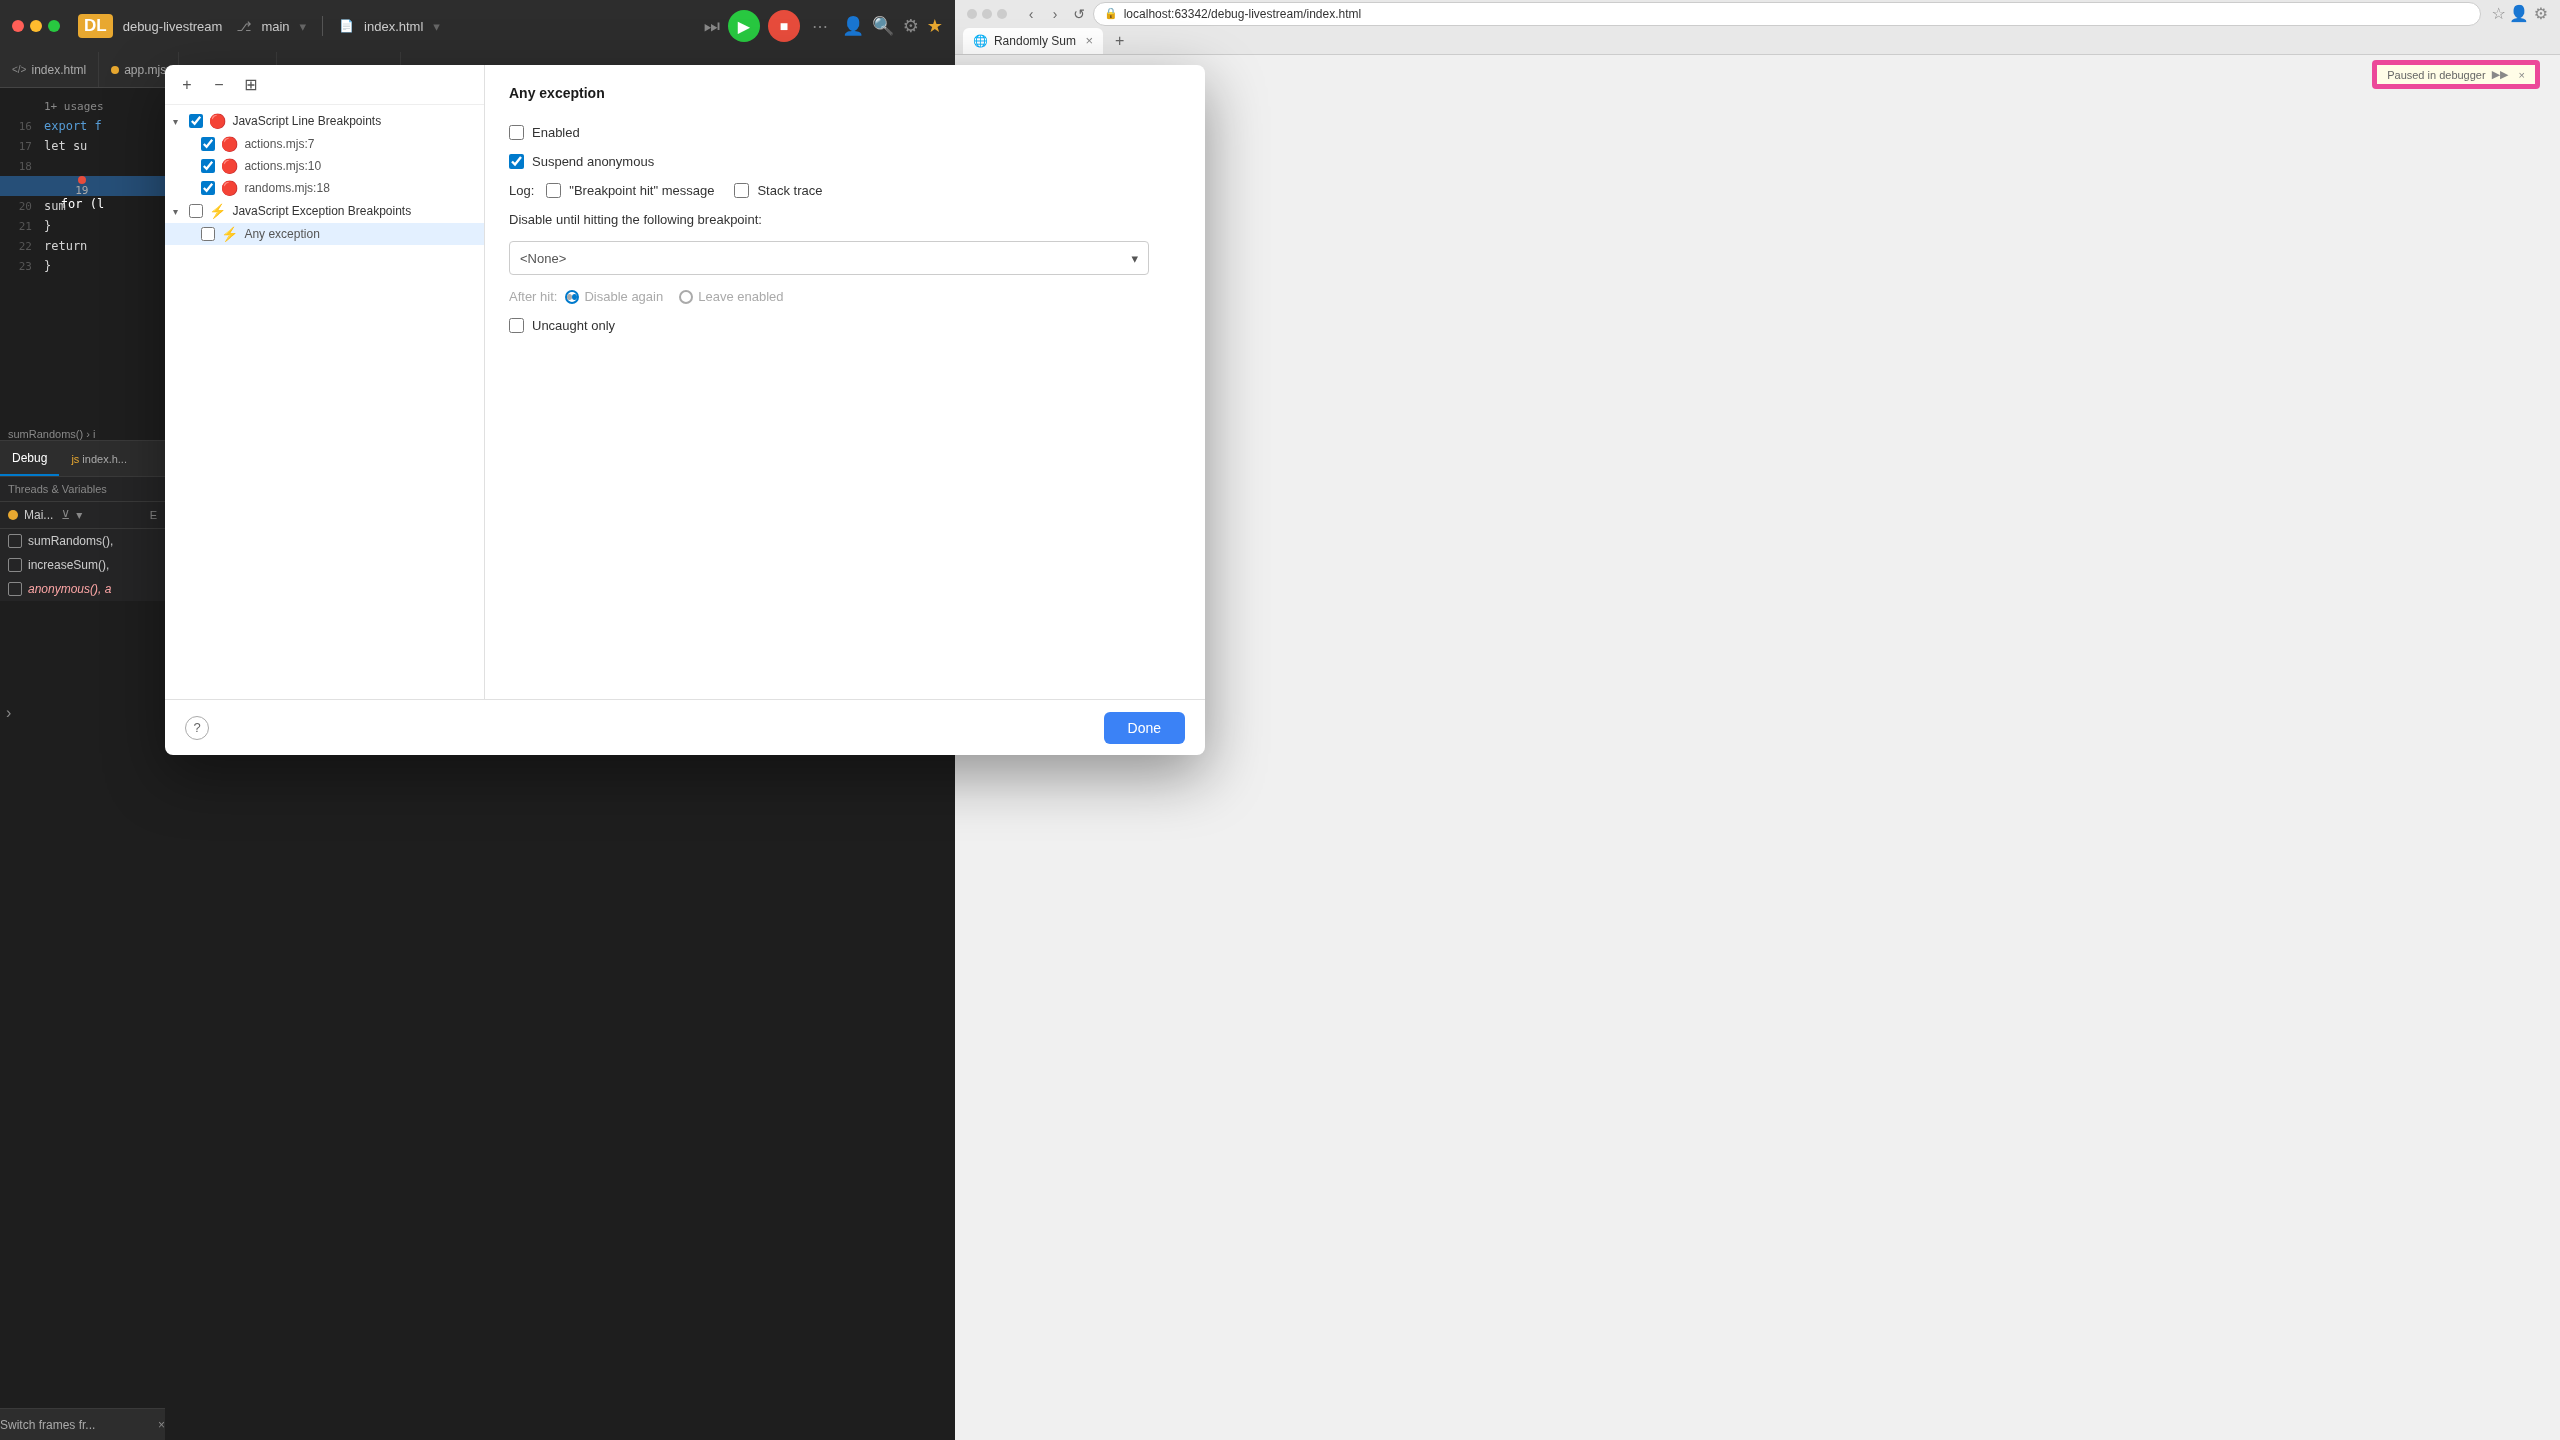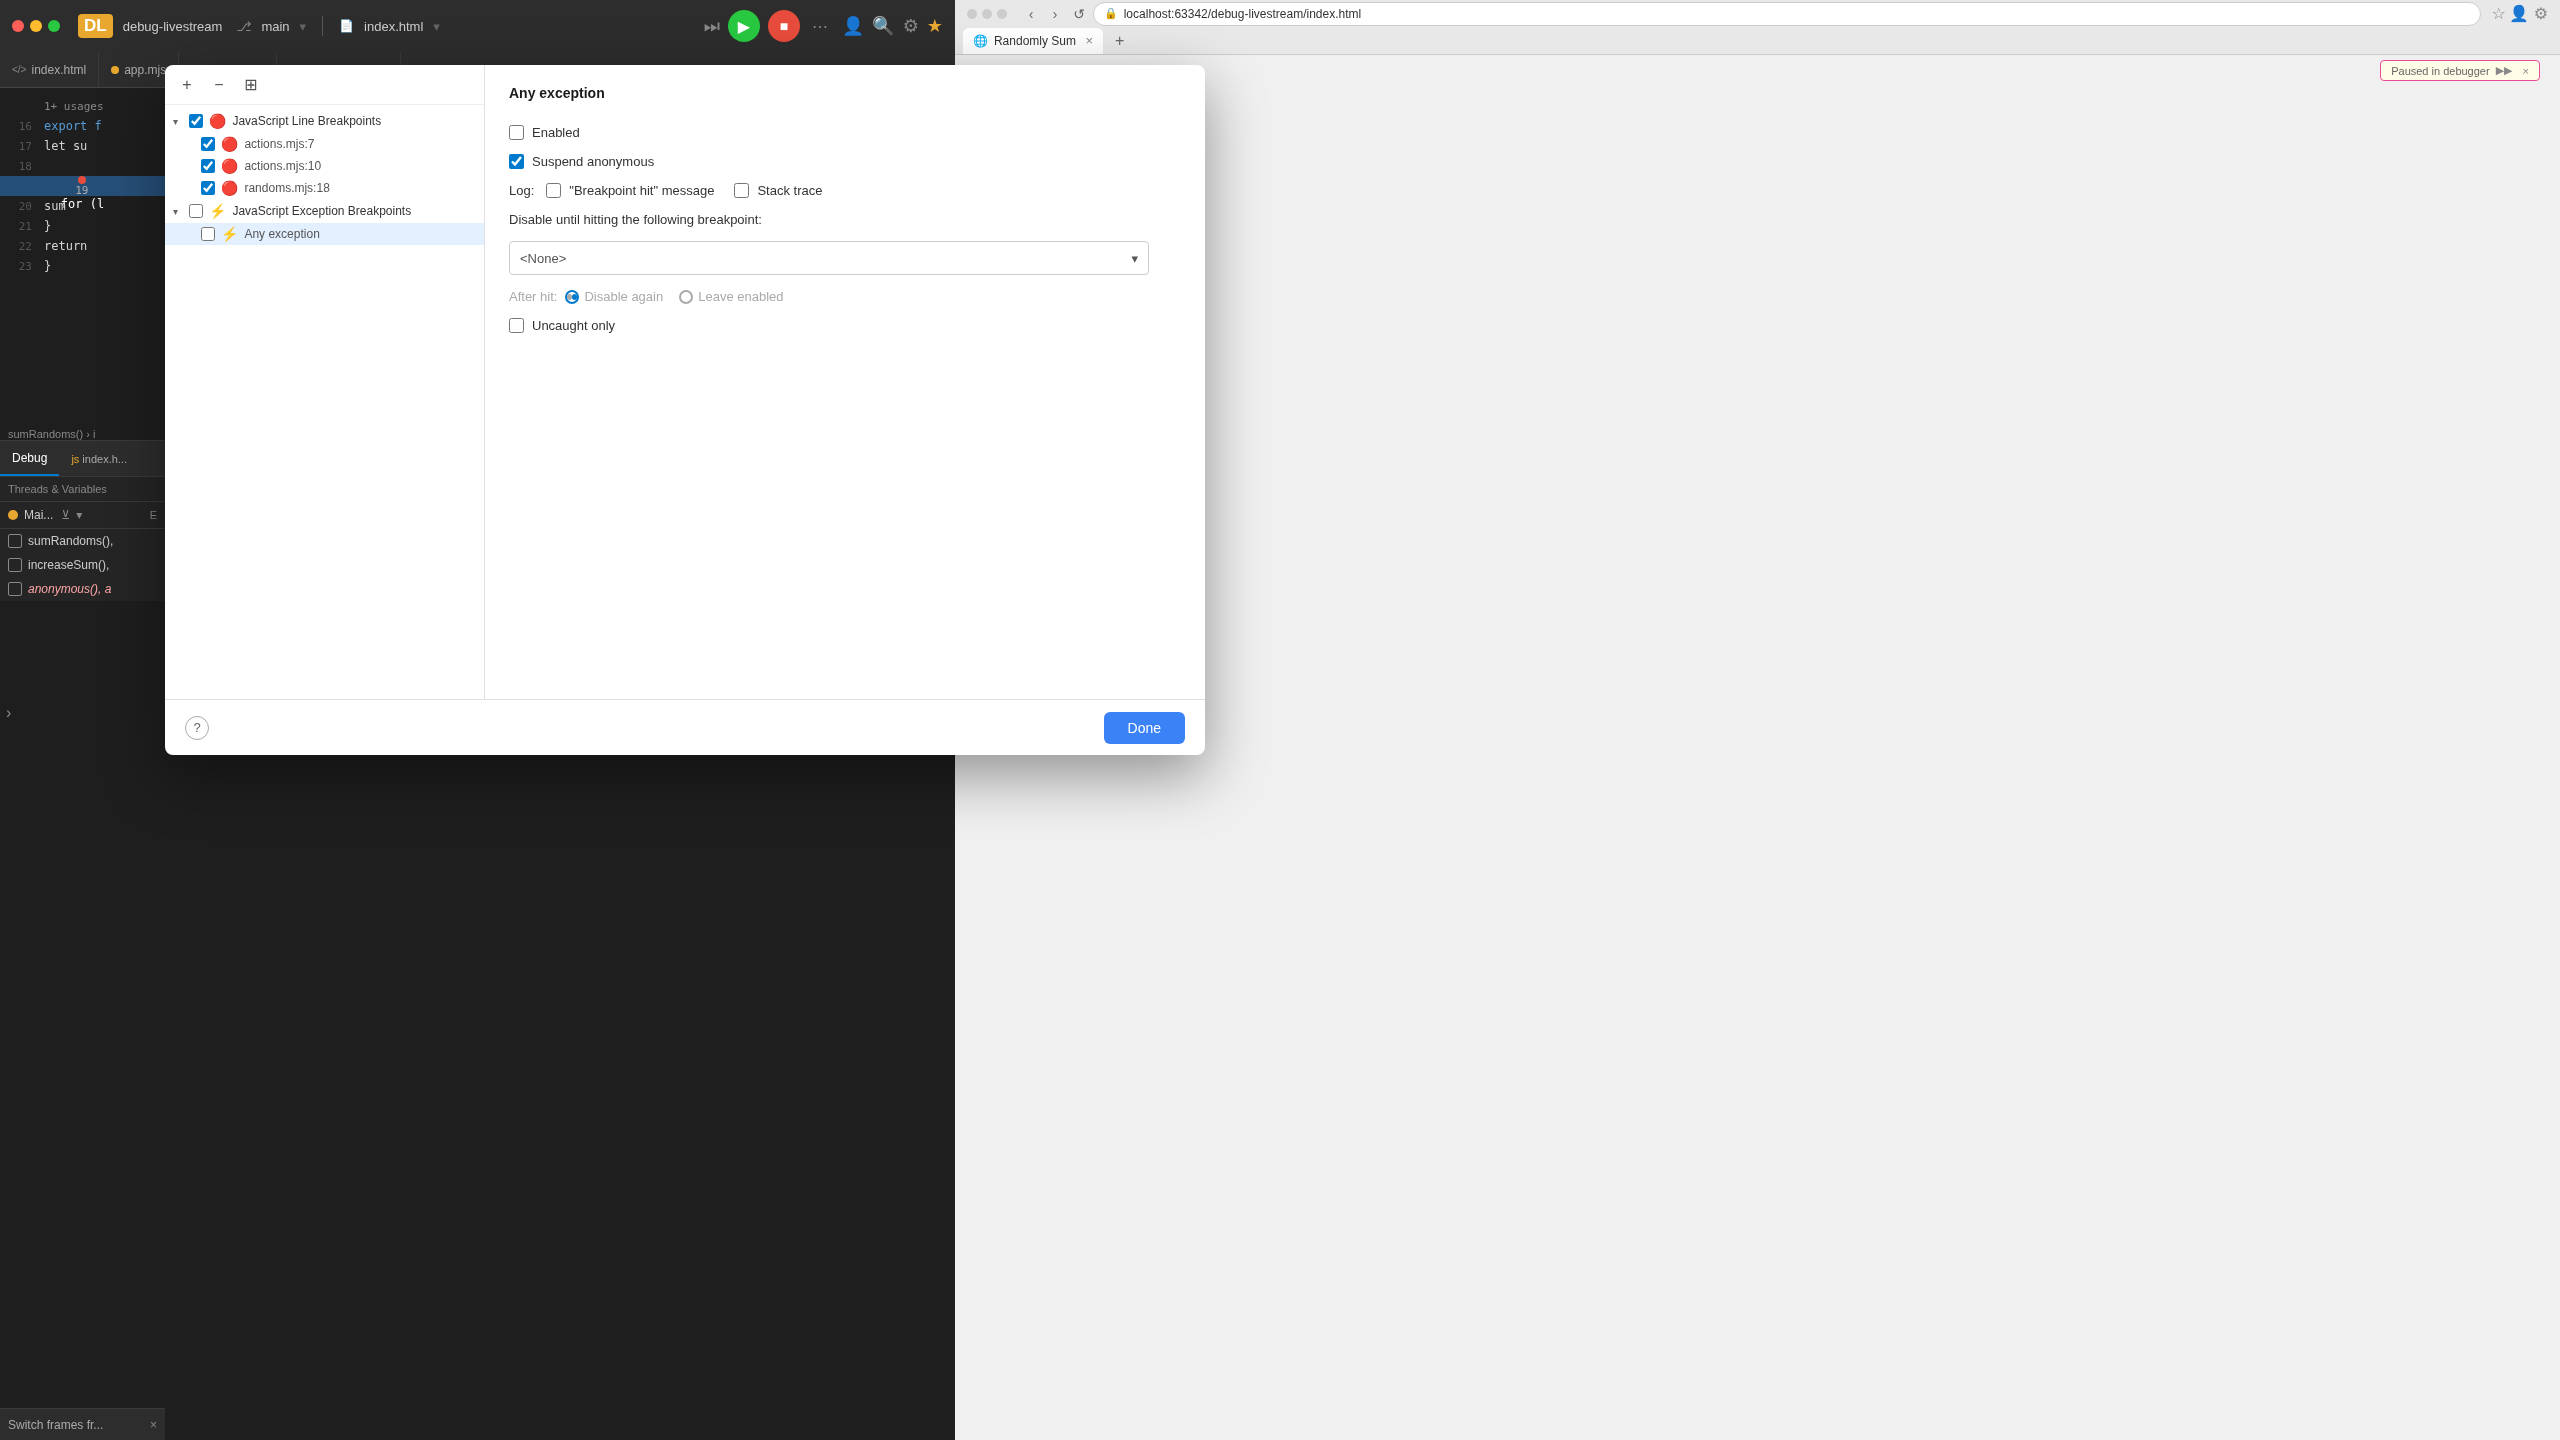--- a/index.html
+++ b/index.html
@@ -255,21 +255,21 @@
 
     
     .switch-frames {
       position: absolute;
       bottom: 0; left: 0;
       width: 165px;
       height: 32px;
       background: #2d2d2d;
       display: flex;
       align-items: center;
-      padding: 0 8px;
+      padding: 0 0;
       font-size: 12px;
       color: #aaa;
       gap: 8px;
       border-top: 1px solid #3a3a3a;
     }
 
     
     .browser-chrome {
       position: absolute;
       top: 0; left: 955px;
@@ -339,21 +339,21 @@
       color: #666;
       font-size: 14px;
       cursor: pointer;
       border-radius: 3px;
     }
 
     .paused-banner {
       position: absolute;
       top: 60px; right: 20px;
       background: #fffde7;
-      border: 1px solid #ec4899;
+      border: 5px solid #ec4899;
       border-radius: 4px;
       padding: 3px 10px;
       font-size: 11px;
       color: #666;
       display: flex;
       align-items: center;
       gap: 6px;
       z-index: 5;
     }
 

